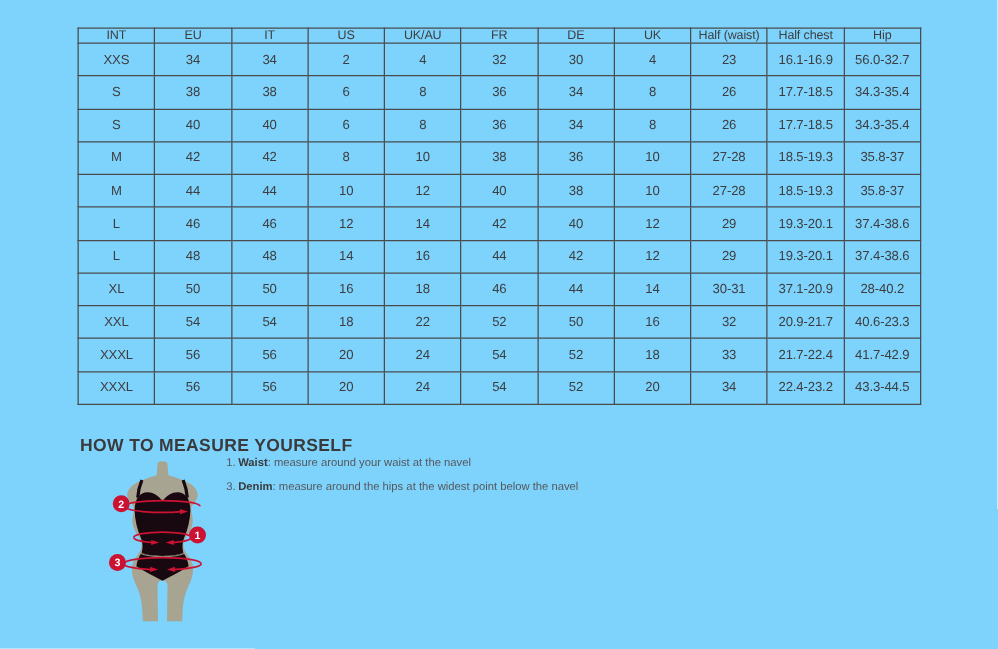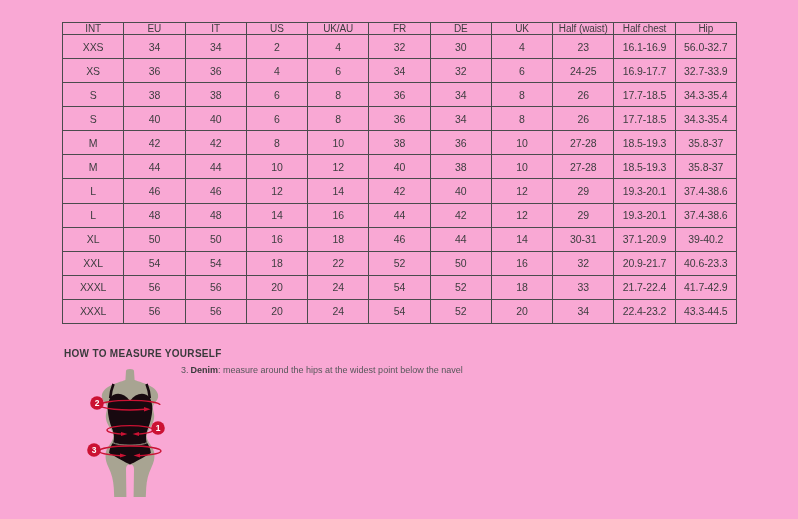--- a/index.html
+++ b/index.html
@@ -1,36 +1,36 @@
 <!DOCTYPE html>
 <html><head>
 <meta charset="utf-8">
 <style>
   * { margin:0; padding:0; box-sizing:border-box; }
   html,body { width:798px; height:519px; background:#ffffff;
               font-family:"Liberation Sans", sans-serif; }
-  .canvas { position:relative; width:798px; height:519px; background:#f9a8d4; overflow:hidden; }
+  .canvas { position:relative; width:798px; height:519px; background:#7dd3fc; overflow:hidden; }
 
   
   table.size-chart {
     position:absolute; left:62px; top:22px; width:675px; height:302px;
     border-collapse:collapse; table-layout:fixed;
     color:#3d3d3f; letter-spacing:-0.1px;
   }
   table.size-chart th, table.size-chart td {
     border:1px solid #4b4b4d; text-align:center; vertical-align:middle;
     padding:0; white-space:nowrap; overflow:hidden;
   }
   table.size-chart th { font-weight:normal; font-size:10px; }
   table.size-chart td { font-size:10.5px; }
 
   
   .measure-heading {
     position:absolute; left:64px; top:348px;
-    font-size:10px; font-weight:bold; letter-spacing:0.3px; color:#3a3a3c;
+    font-size:14px; font-weight:bold; letter-spacing:0.3px; color:#3a3a3c;
   }
   .steps { position:absolute; left:181px; top:365px; width:340px;
            font-size:9px; color:#57575b; }
   .step { line-height:11px; margin-bottom:8px; }
   .step .num { margin-right:2px; }
   .step b { color:#3a3a3c; }
 
   .figure-wrap { position:absolute; left:82px; top:368px; width:100px; height:132px; }
   .figure-wrap svg { display:block; width:100%; height:100%; }
 </style>
@@ -63,33 +63,20 @@
           <td>2</td>
           <td>4</td>
           <td>32</td>
           <td>30</td>
           <td>4</td>
           <td>23</td>
           <td>16.1-16.9</td>
           <td>56.0-32.7</td>
         </tr>
         <tr>
-          <td>XS</td>
-          <td>36</td>
-          <td>36</td>
-          <td>4</td>
-          <td>6</td>
-          <td>34</td>
-          <td>32</td>
-          <td>6</td>
-          <td>24-25</td>
-          <td>16.9-17.7</td>
-          <td>32.7-33.9</td>
-        </tr>
-        <tr>
           <td>S</td>
           <td>38</td>
           <td>38</td>
           <td>6</td>
           <td>8</td>
           <td>36</td>
           <td>34</td>
           <td>8</td>
           <td>26</td>
           <td>17.7-18.5</td>
@@ -164,21 +151,21 @@
           <td>XL</td>
           <td>50</td>
           <td>50</td>
           <td>16</td>
           <td>18</td>
           <td>46</td>
           <td>44</td>
           <td>14</td>
           <td>30-31</td>
           <td>37.1-20.9</td>
-          <td>39-40.2</td>
+          <td>28-40.2</td>
         </tr>
         <tr>
           <td>XXL</td>
           <td>54</td>
           <td>54</td>
           <td>18</td>
           <td>22</td>
           <td>52</td>
           <td>50</td>
           <td>16</td>
@@ -308,17 +295,20 @@
       </g>
       <g>
         <circle cx="12" cy="82" r="6.8" fill="#cb1233"></circle>
         <text x="12" y="85.2" text-anchor="middle" font-size="8.5" font-weight="bold" font-family="Liberation Sans, sans-serif" fill="#ffffff">3</text>
       </g>
     </svg>
   </div>
 
   <div class="steps">
     <div class="step">
+      <span class="num">1.</span><b>Waist</b><span>: measure around your waist at the navel</span>
+    </div>
+    <div class="step">
       <span class="num">3.</span><b>Denim</b><span>: measure around the hips at the widest point below the navel</span>
     </div>
   </div>
 
 </div>
 
 </body></html>

